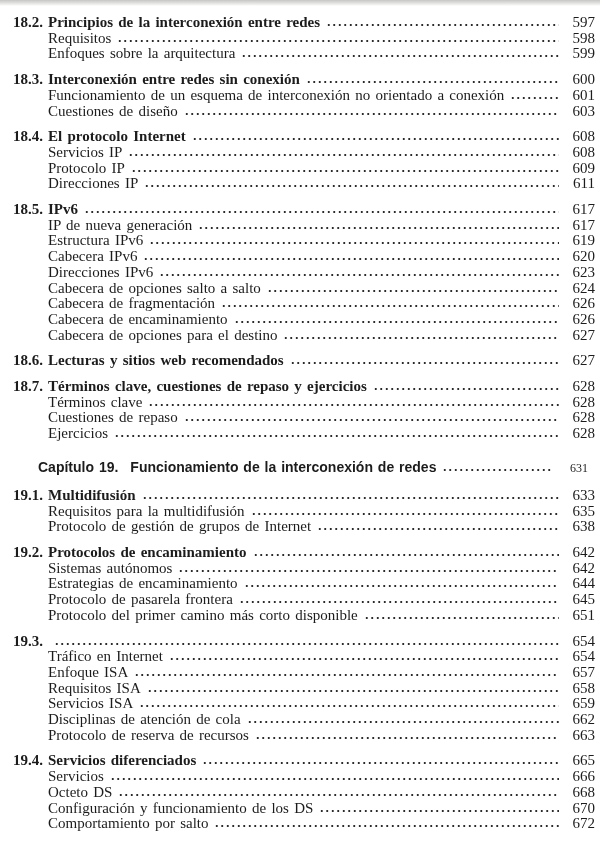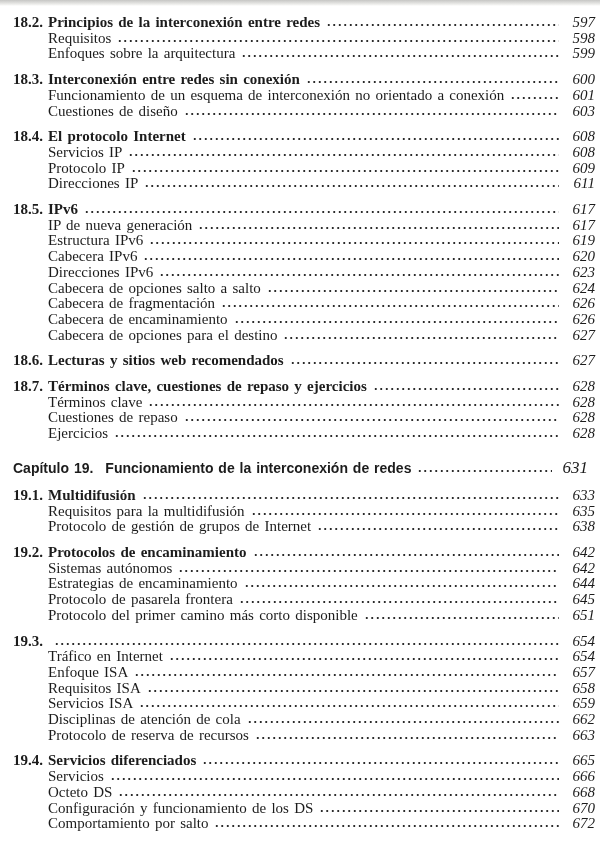--- a/index.html
+++ b/index.html
@@ -44,40 +44,40 @@
     background-image: radial-gradient(circle, #2b2b2b 1.05px, rgba(0,0,0,0) 1.35px);
     background-size: 5.5px 4px;
     background-repeat: repeat-x;
     background-position: left bottom;
   }
   .page-num {
     flex: none;
     width: 28px;
     text-align: right;
     font-weight: normal;
-    font-style: italic;
   }
   
   .row.chapter {
     margin-top: 16px;
     margin-bottom: 10px;
     font-family: "Liberation Sans", sans-serif;
     font-weight: bold;
     font-size: 14px;
     line-height: 19px;
     word-spacing: 1px;
+    margin-left: 25px;
   }
   .row.chapter .num {
     width: auto;
     margin-right: 12px;
   }
   .row.chapter .page-num {
     font-family: "Liberation Serif", serif;
     font-weight: normal;
-    font-size: 17px;
+    font-size: 12px;
     margin-right: 7px;
   }
 </style>
 </head>
 <body>
 
 <div class="scan-edge"></div>
 
 <main class="page">
   <div class="toc">

